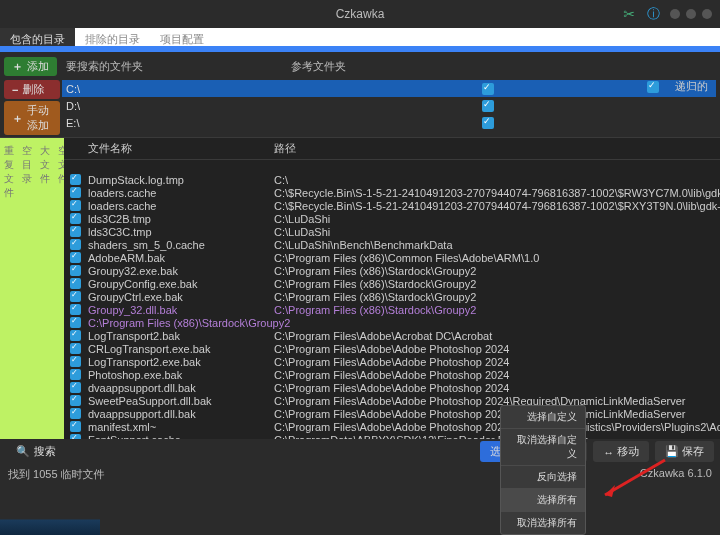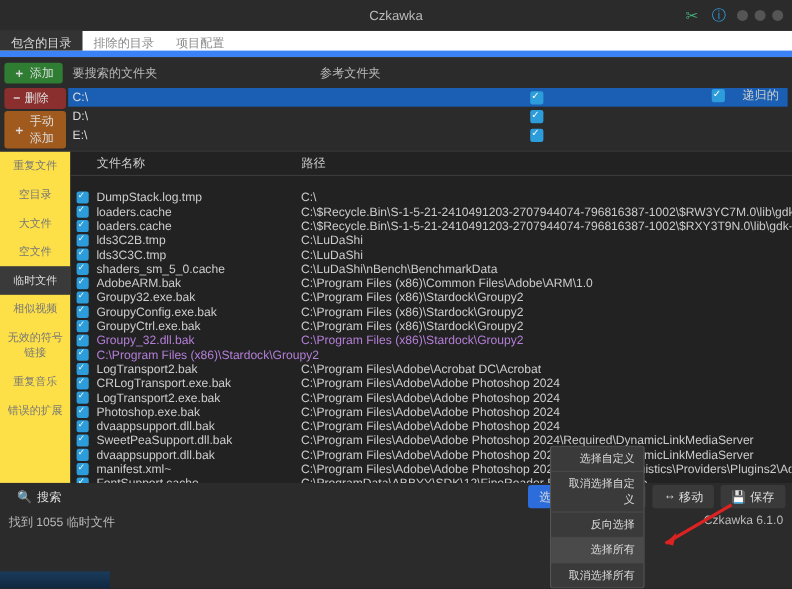--- a/index.html
+++ b/index.html
@@ -25,21 +25,21 @@
 .folders{background:#2b2b2b}
 .folder-row{display:flex;align-items:center;height:17px;padding-left:66px}
 .folder-row.sel{background:#1a5fb4}
 .folder-row .p{flex:0 0 416px;color:#ddd}
 .folder-row .cb{width:12px;height:12px;background:#2d9cdb;border-radius:2px;position:relative}
 .folder-row .cb::after{content:"✓";position:absolute;color:#fff;font-size:9px;left:1px;top:-1px}
 .recursive{position:absolute;right:12px;top:79px;display:flex;align-items:center;gap:16px;color:#ccc;font-size:11px}
 .recursive .cb{width:12px;height:12px;background:#2d9cdb;border-radius:2px;position:relative}
 .recursive .cb::after{content:"✓";position:absolute;color:#fff;font-size:9px;left:1px;top:-1px}
 .main{display:flex;height:302px;border-top:1px solid #3a3a3a}
-.sidebar{width:64px;background:#fde047;display:flex;flex-direction:column}
+.sidebar{width:64px;background:#bef264;display:flex;flex-direction:row}
 .side-item{padding:6px 4px;text-align:center;color:#777;font-size:10px;cursor:pointer}
 .side-item.active{background:#3a3a3a;color:#ddd}
 .content{flex:1;overflow:hidden;background:#222}
 .th-row{display:flex;padding:3px 0 3px 6px;color:#ccc;border-bottom:1px solid #3a3a3a;font-size:11px}
 .th-row .cbx{width:18px}
 .th-row .c-name{width:186px}
 .th-row .c-path{flex:1}
 .rows{overflow-y:auto;height:280px}
 .rows::-webkit-scrollbar{width:10px}
 .rows::-webkit-scrollbar-thumb{background:#555;border-radius:5px}

